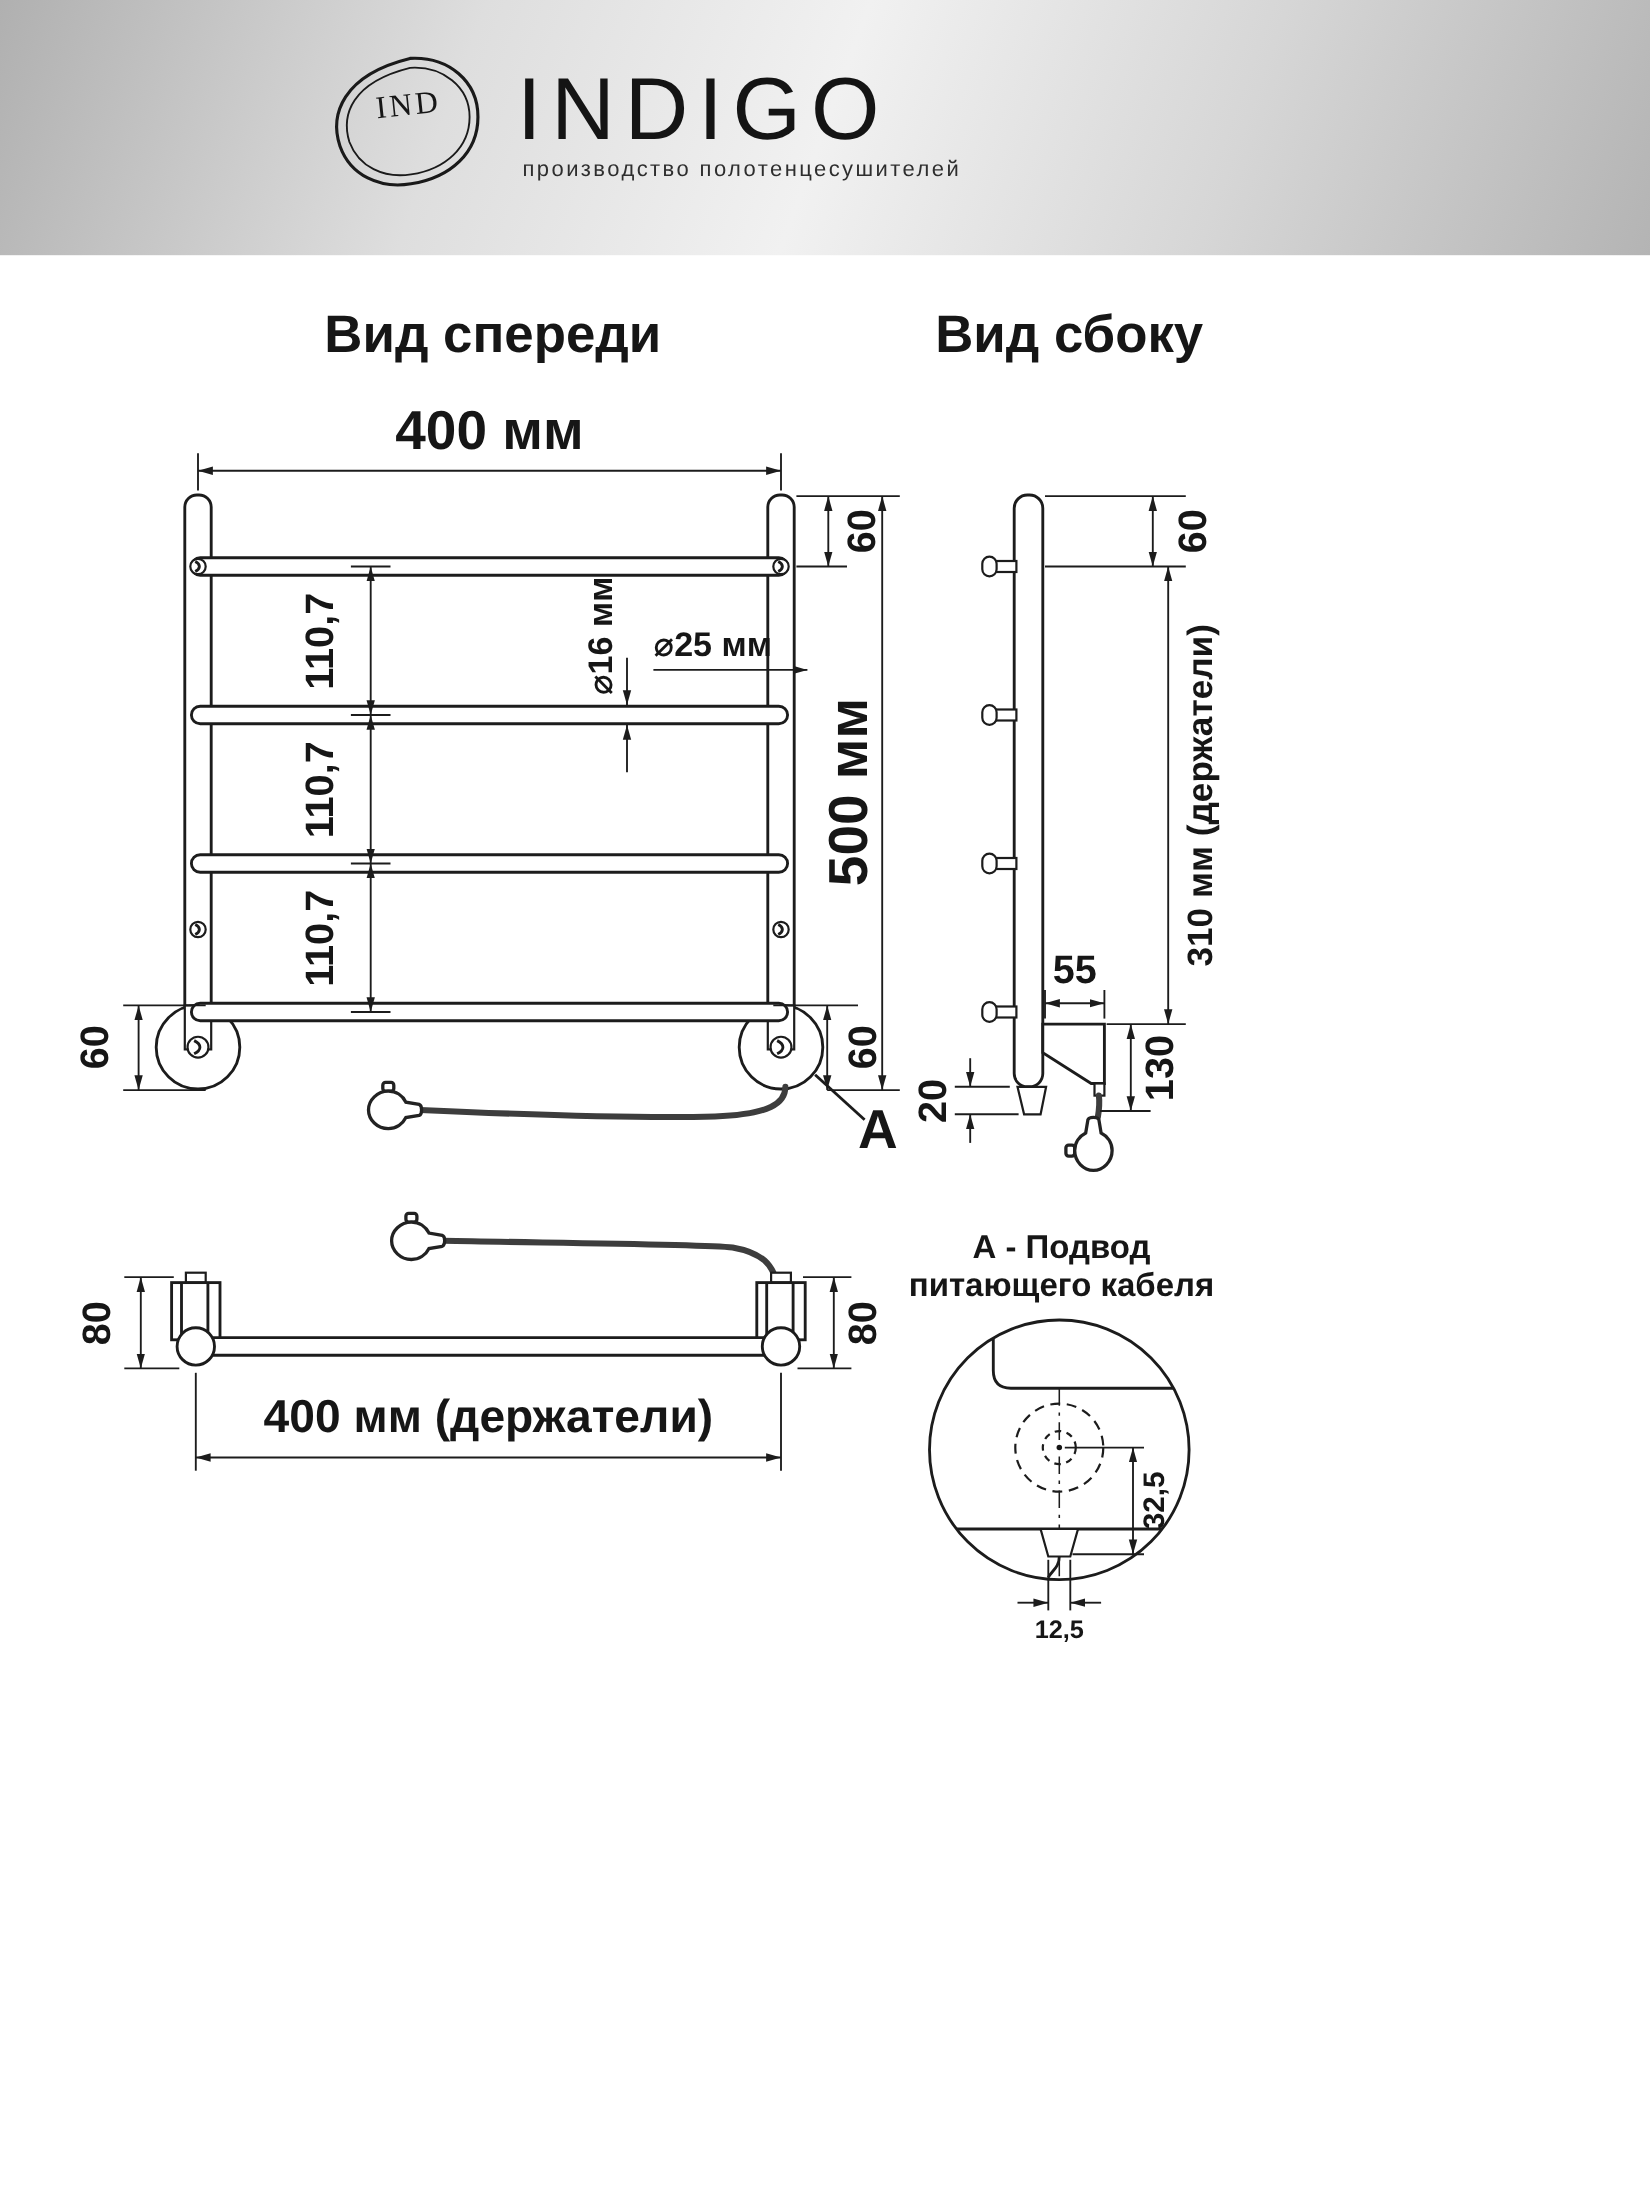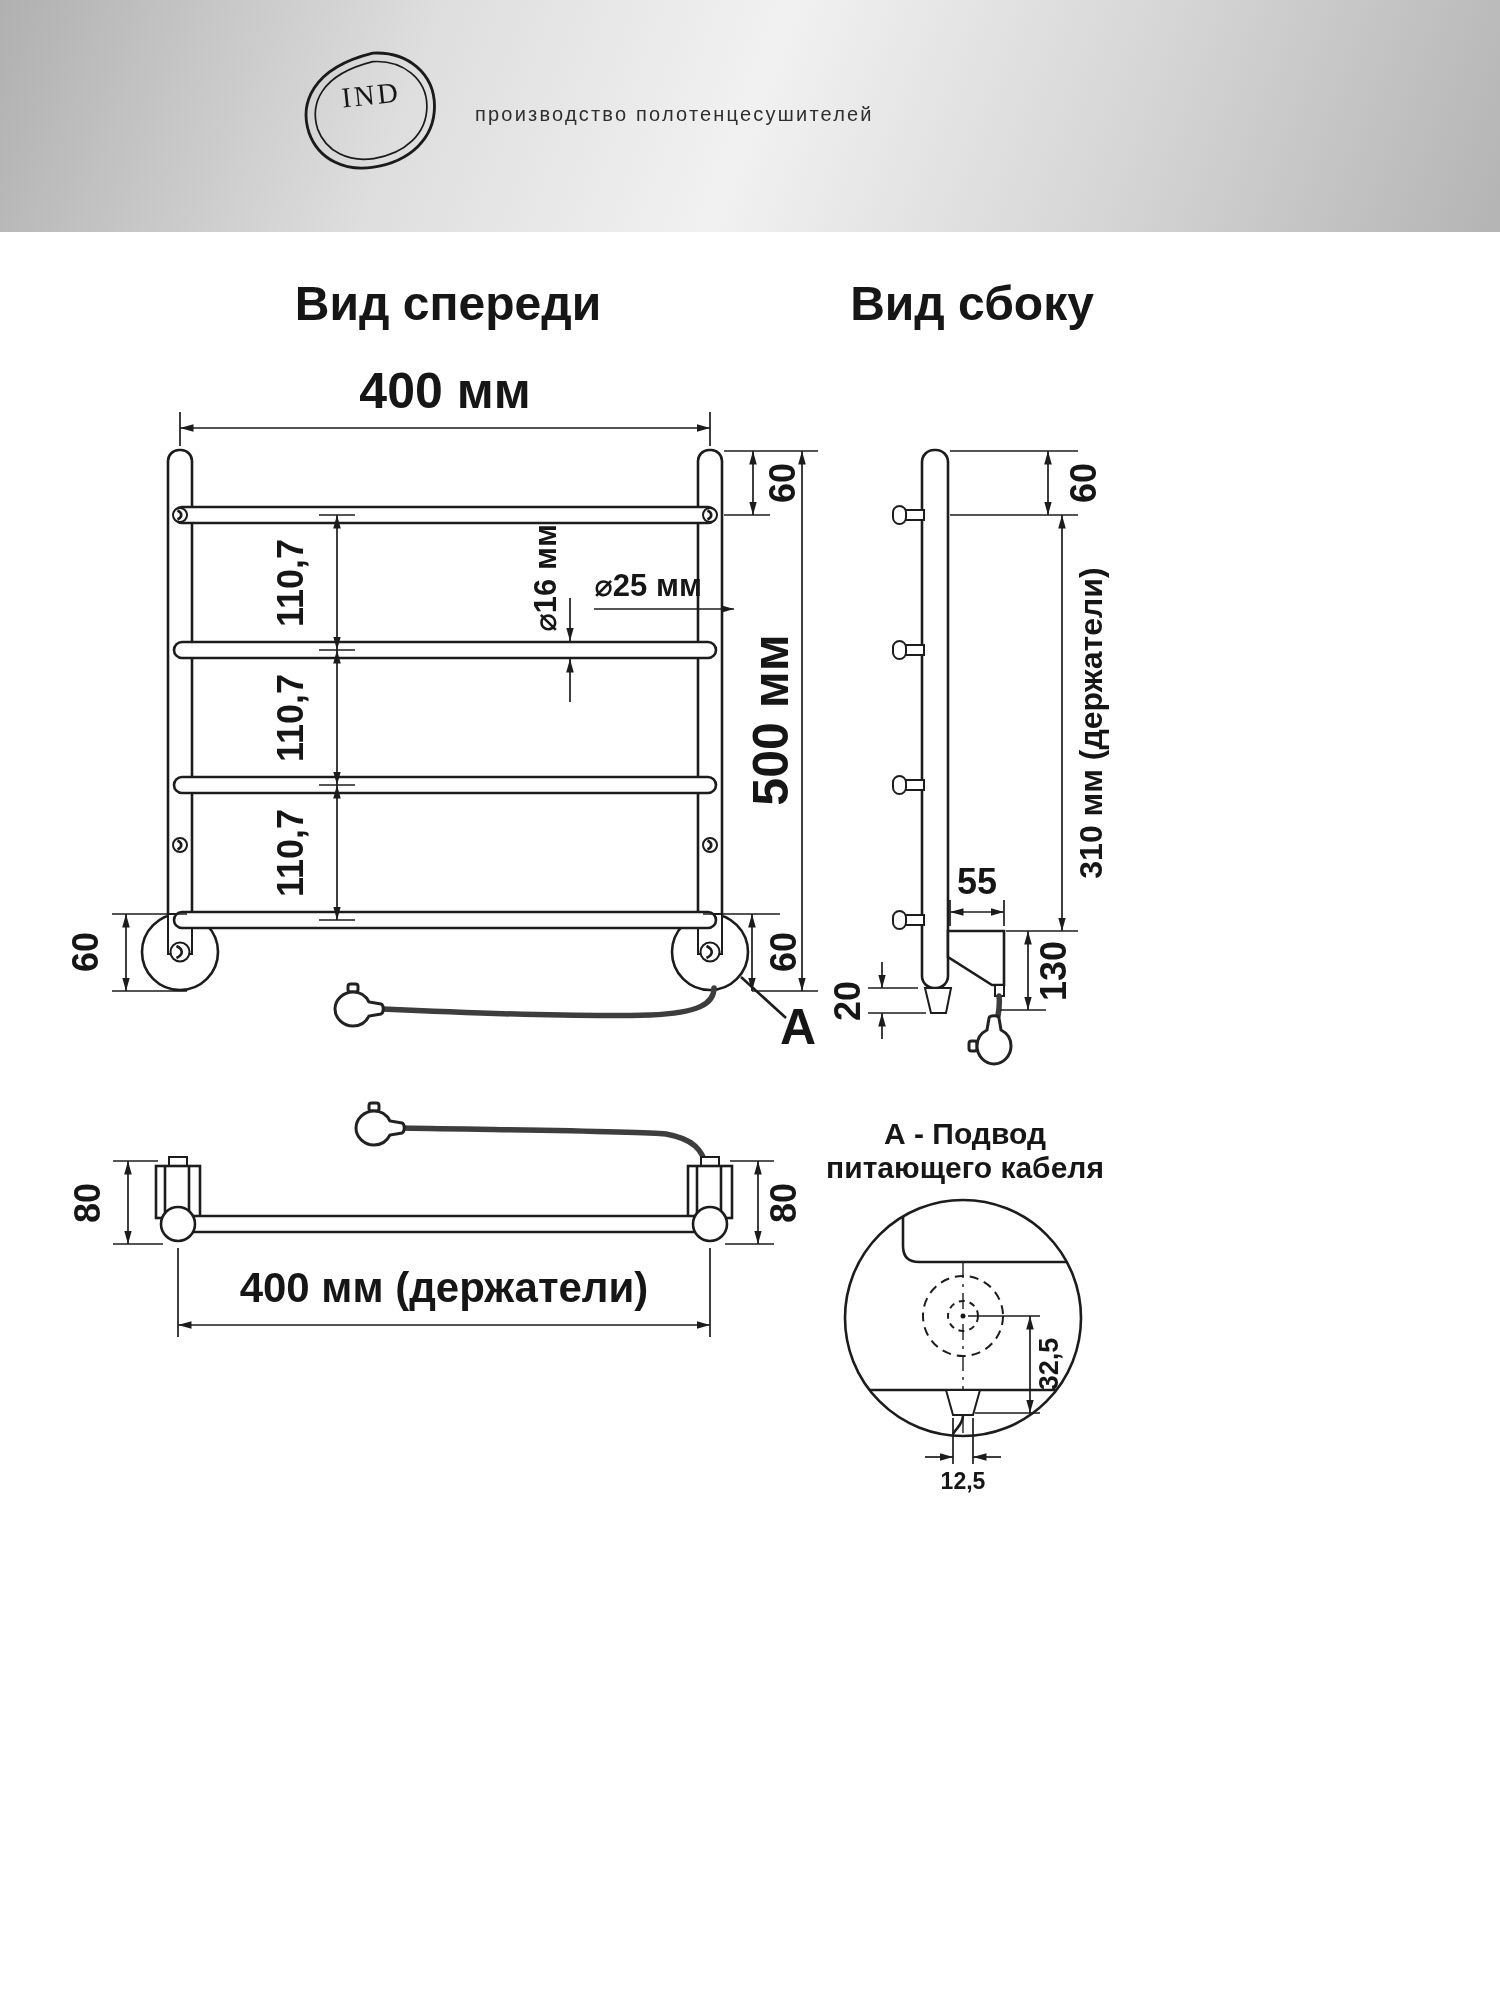--- a/index.html
+++ b/index.html
@@ -50,20 +50,21 @@
 <div class="page">
 
   <div class="header">
     <div class="logo">
       <svg class="logo-mark" viewBox="0 0 160 140">
         <path d="M 85,8 C 122,6 150,30 150,64 C 150,98 124,122 86,128 C 56,133 28,120 18,92 C 8,62 20,24 85,8 Z" fill="none" stroke="#1a1a1a" stroke-width="3"></path>
         <path d="M 85,17 C 116,15 142,35 142,64 C 142,93 119,114 86,119 C 60,123 36,112 27,88 C 19,62 29,31 85,17 Z" fill="none" stroke="#1a1a1a" stroke-width="1.8"></path>
         <text x="84" y="62" class="serif mid" font-size="30" letter-spacing="3" transform="rotate(-6 84 58)">IND</text>
       </svg>
       <div class="logo-text">
+        <div class="brand">INDIGO</div>
         <div class="tagline">производство полотенцесушителей</div>
       </div>
     </div>
   </div>
 
   <svg class="drawing" width="1500" height="2000" viewBox="0 0 1500 2000">
     <defs>
       <marker id="arw" viewBox="0 0 14 10" refX="13.5" refY="5" markerWidth="14" markerHeight="10" orient="auto-start-reverse" markerUnits="userSpaceOnUse">
         <path d="M13.5,5 L0,1.2 L0,8.8 Z" fill="#1c1c1c"></path>
       </marker>

